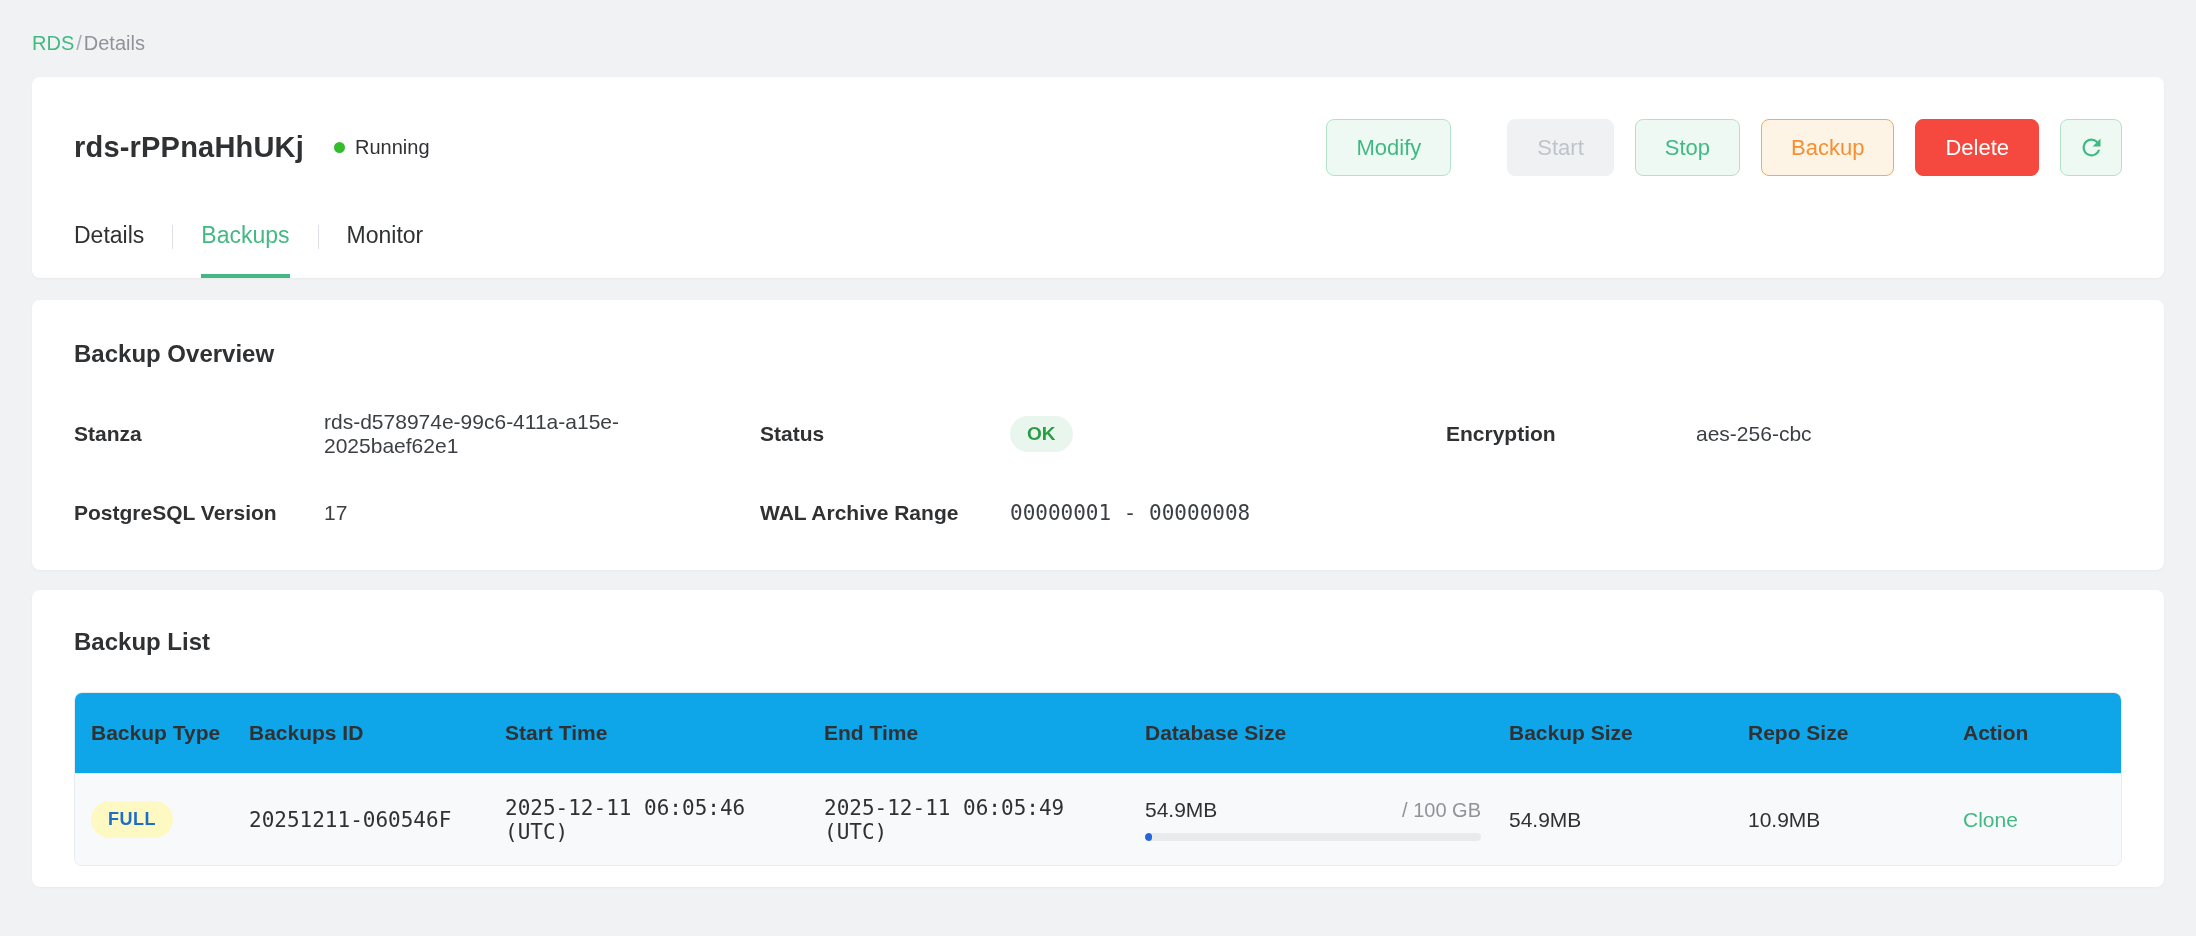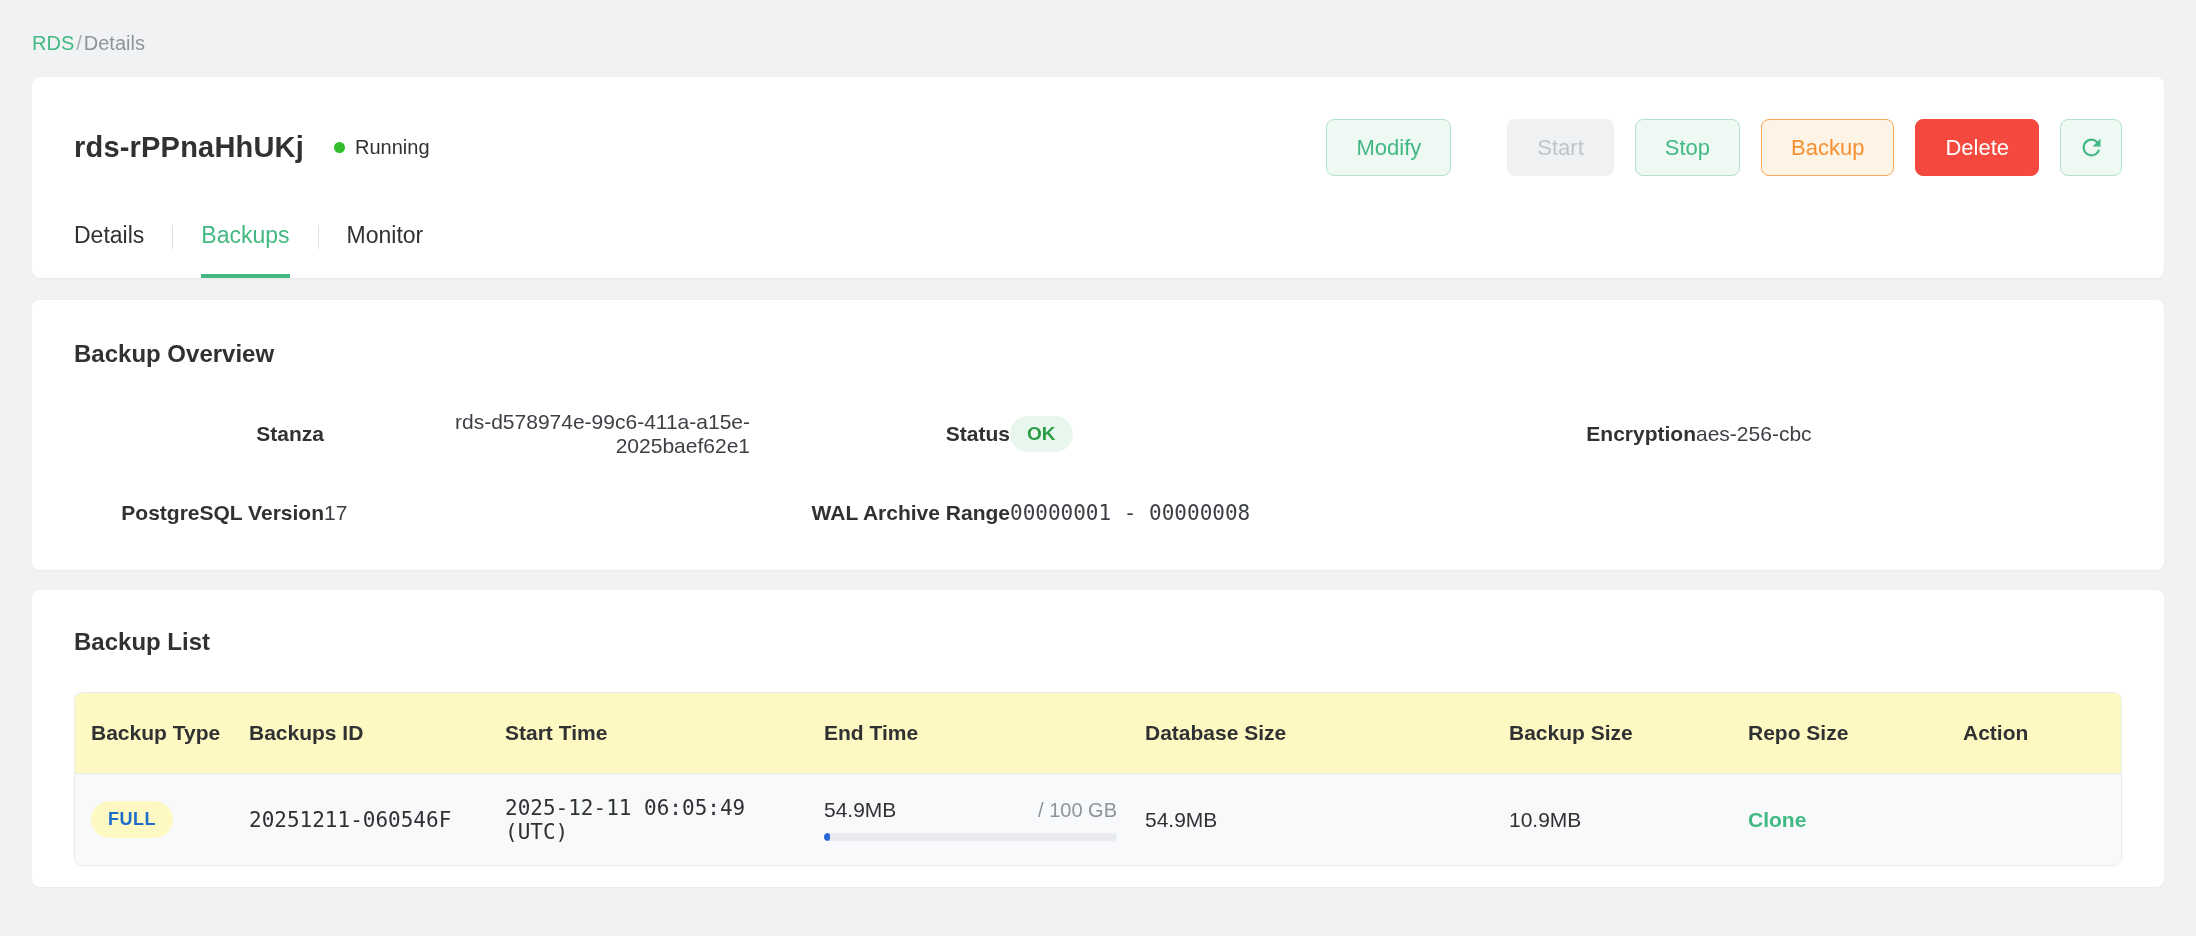--- a/index.html
+++ b/index.html
@@ -51,54 +51,53 @@
 
   
   .overview-card { margin-top: 22px; padding: 40px 42px 42px 42px; }
   h2.section-title { font-size: 24px; font-weight: bold; }
   .ov-grid {
     margin-top: 42px;
     display: grid;
     grid-template-columns: 1fr 1fr 1fr;
     row-gap: 40px;
     column-gap: 10px;
-    text-align: right;
   }
   .ov-item { display: flex; align-items: center; min-height: 30px; }
   .ov-label { width: 250px; flex: 0 0 250px; font-size: 21px; font-weight: bold; color: #303133; }
   .ov-value { font-size: 21px; color: #3c3f44; }
   .badge-ok {
     background: #e9f6ed; color: #2a9d45; font-size: 19px; font-weight: bold;
     padding: 7px 17px; border-radius: 999px; display: inline-block;
   }
 
   
   .list-card { margin-top: 20px; padding: 38px 42px 21px 42px; }
   .table { margin-top: 36px; border: 1px solid #e9ecef; border-radius: 8px; overflow: hidden; background: #fff; }
   .thead, .trow {
     display: grid;
     grid-template-columns: 158px 256px 319px 321px 364px 239px 215px 1fr;
     padding: 0 16px;
     align-items: center;
   }
-  .thead { height: 80px; background: #fef9c3; }
+  .thead { height: 80px; background: #0ea5e9; }
   .th { font-size: 21px; font-weight: bold; color: #303133; padding-right: 12px; }
   .trow { height: 92px; background: #f7f9fb; border-top: 1px solid #e9ecef; }
   .td { font-size: 21px; color: #303133; padding-right: 12px; }
   .badge-full {
     background: #fef9c3; color: #1d6dc9; font-size: 18px; font-weight: bold; letter-spacing: 0.5px;
     padding: 8px 17px; border-radius: 999px; display: inline-block;
   }
   .db-cell { padding-right: 28px; }
   .db-top { display: flex; justify-content: space-between; align-items: baseline; }
   .db-used { font-size: 21px; color: #303133; }
   .db-total { font-size: 20px; color: #909399; }
   .progress-track { margin-top: 11px; height: 8px; background: #e8eaed; border-radius: 4px; overflow: hidden; }
   .progress-fill { height: 100%; background: #2566d8; border-radius: 4px; width: 0; }
-  .link-clone { color: #42b983; font-size: 21px; cursor: pointer; text-decoration: none; font-weight: bold; }
+  .link-clone { color: #42b983; font-size: 21px; cursor: pointer; text-decoration: none; }
 </style>
 </head>
 <body>
 
 <nav class="breadcrumb">
   <a class="bc-root">RDS</a>
   <span class="bc-sep">/</span>
   <span class="bc-cur">Details</span>
 </nav>
 
@@ -171,20 +170,21 @@
       <span class="th">Database Size</span>
       <span class="th">Backup Size</span>
       <span class="th">Repo Size</span>
       <span class="th">Action</span>
     </div>
     <div class="trow">
       <span class="td">
         <span class="badge-full">FULL</span>
       </span>
       <span class="td mono">20251211-060546F</span>
+      <span class="td mono">2025-12-11 06:05:46 (UTC)</span>
       <span class="td mono">2025-12-11 06:05:49 (UTC)</span>
       <span class="td db-cell">
         <span class="db-top">
           <span class="db-used">54.9MB</span>
           <span class="db-total">/ 100 GB</span>
         </span>
         <span class="progress-track" style="display:block;">
           <span class="progress-fill" style="display: block; width: 2%;"></span>
         </span>
       </span>

